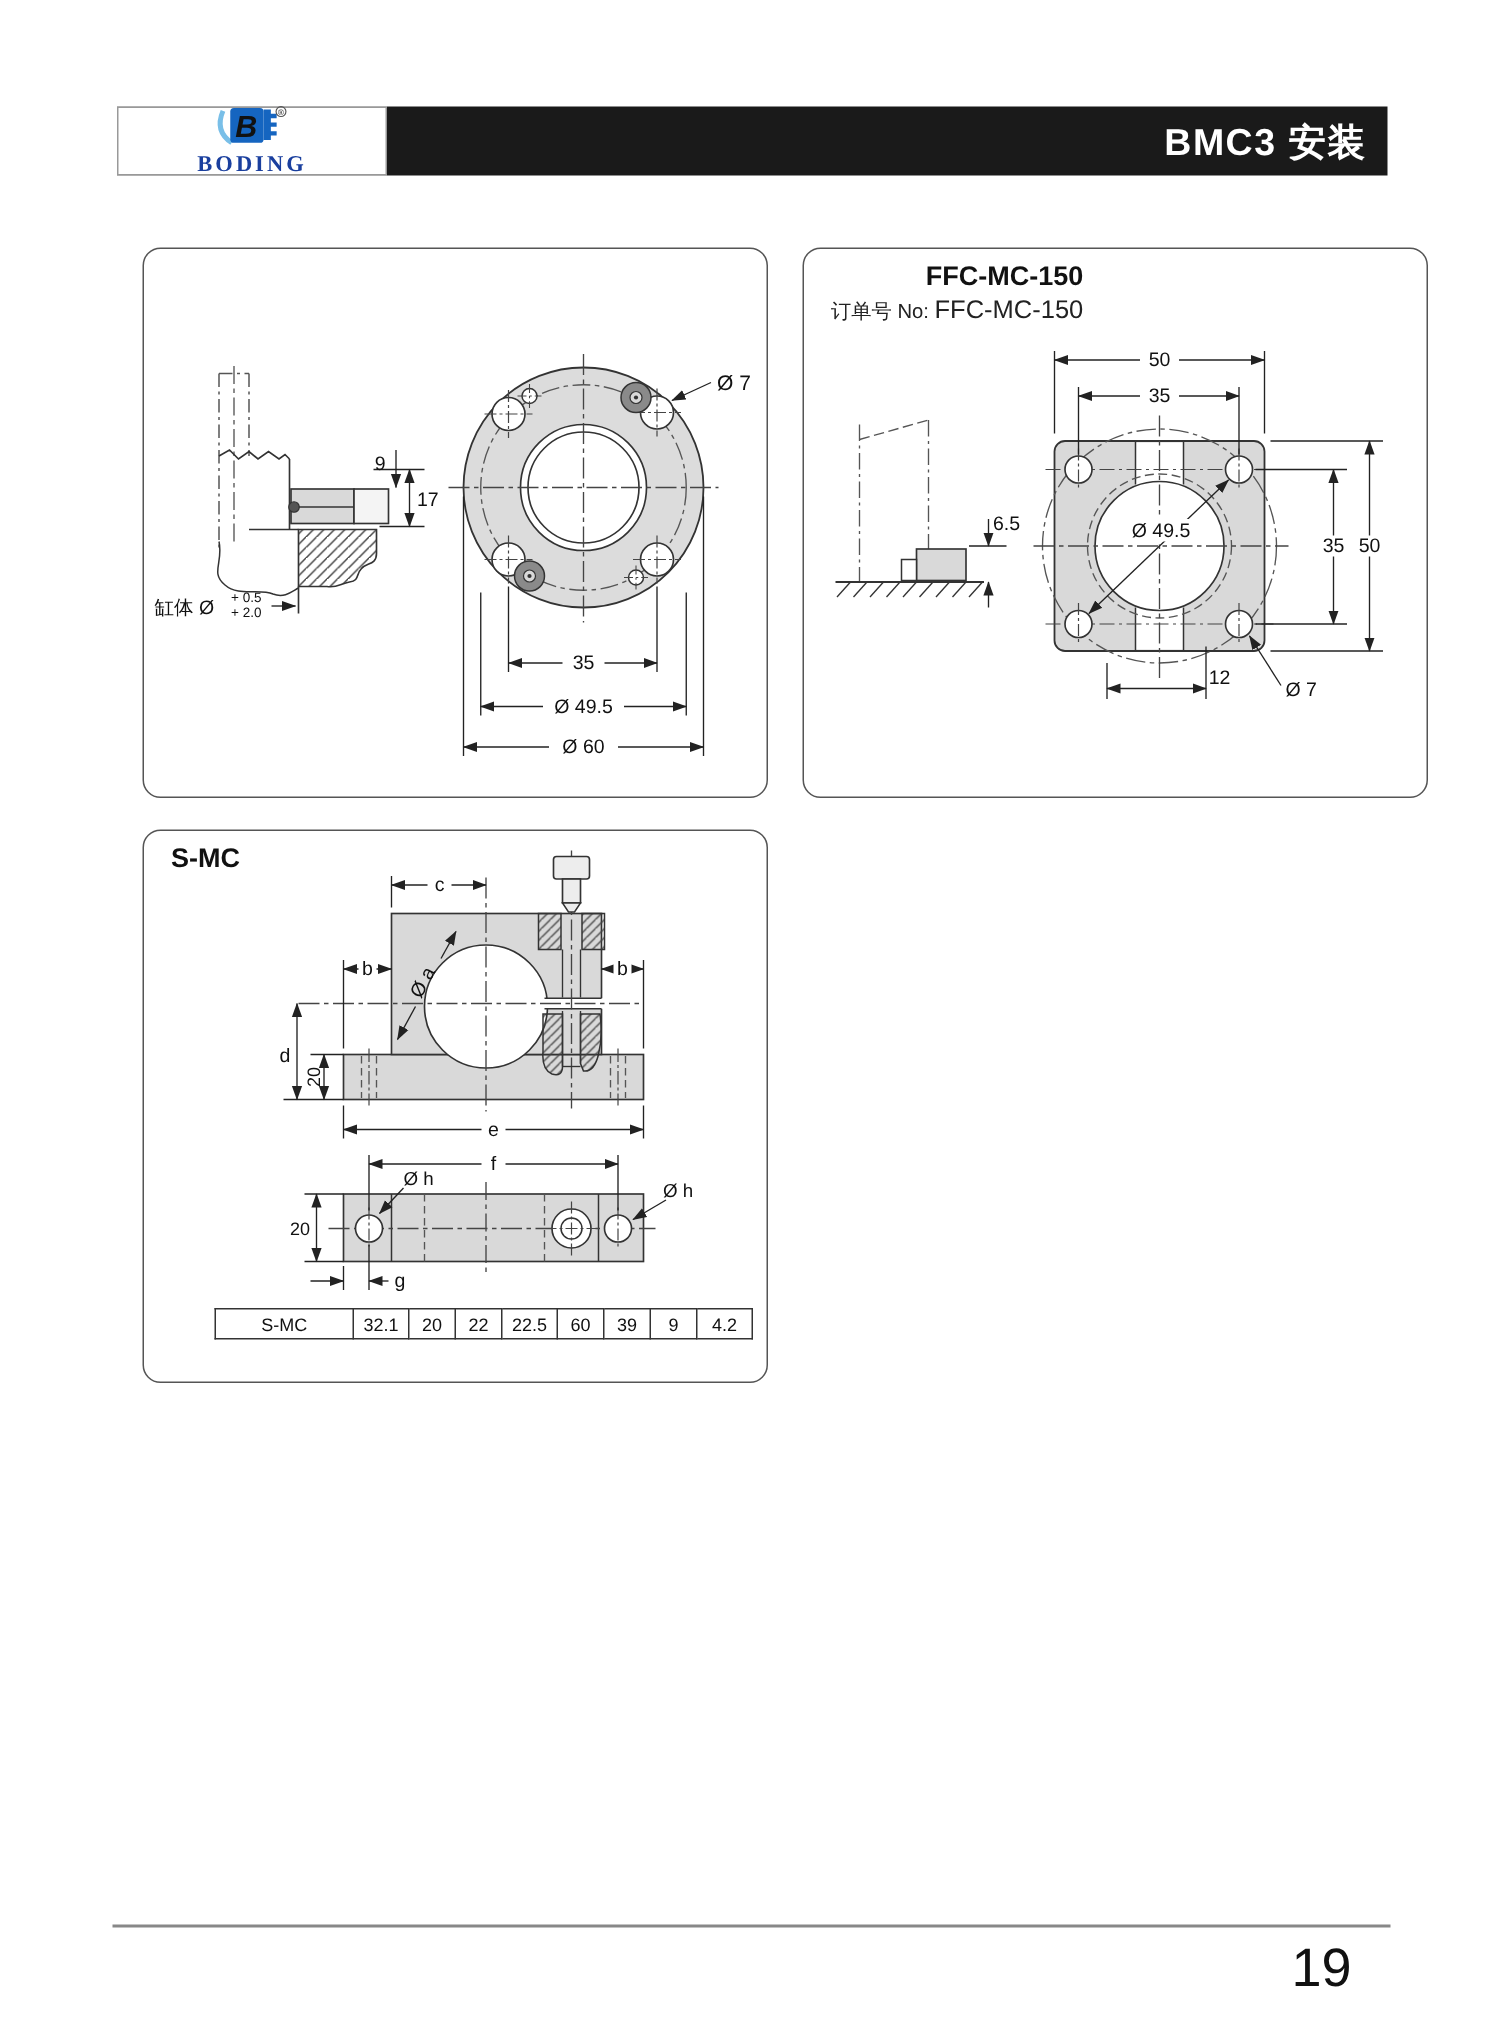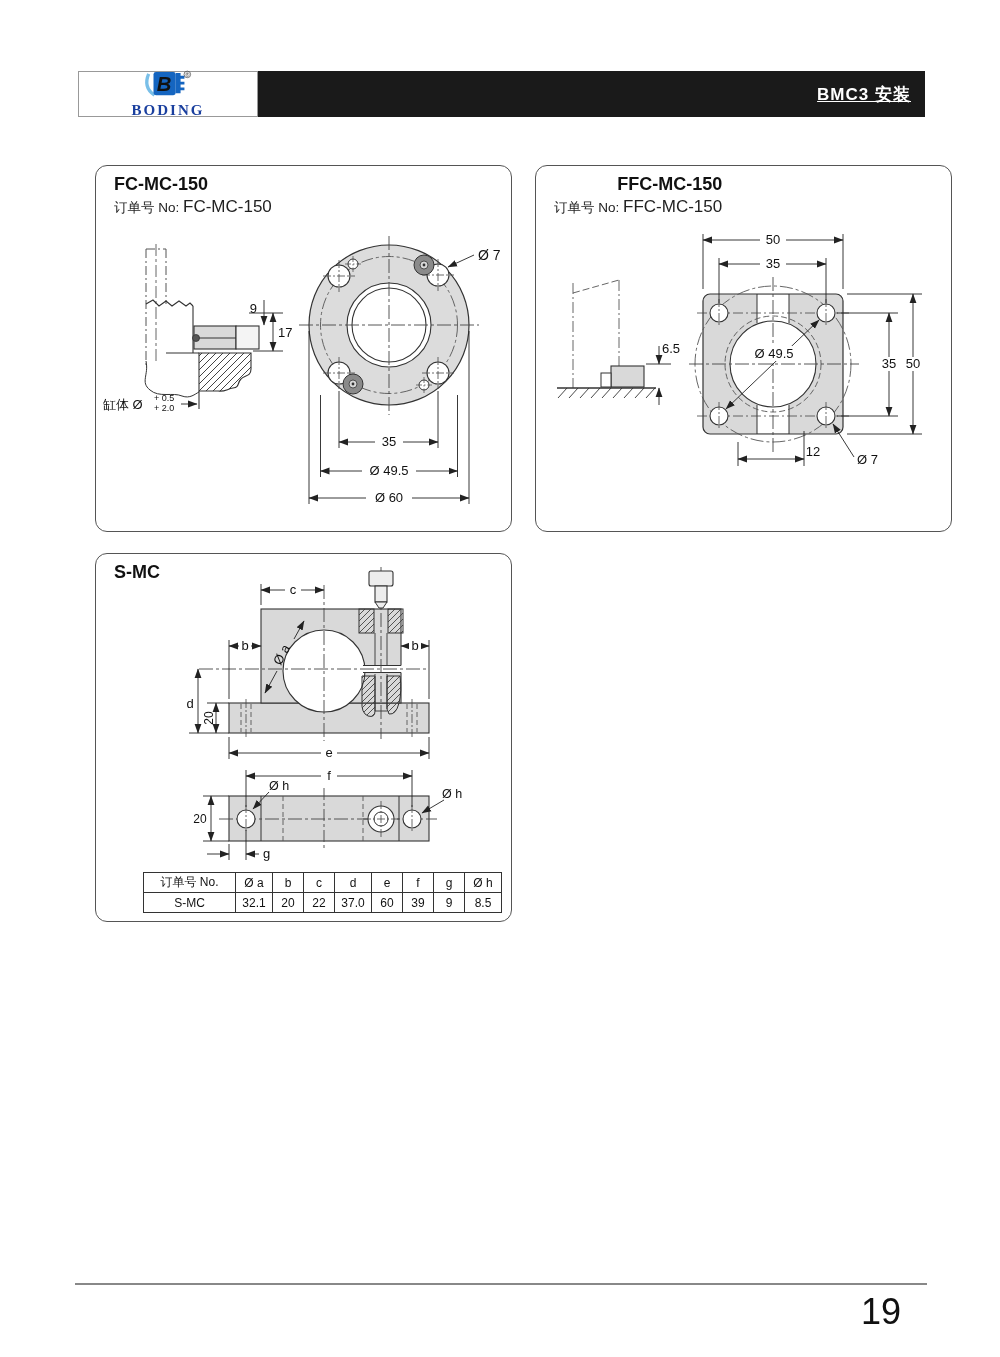--- a/index.html
+++ b/index.html
@@ -14,21 +14,21 @@
     background:#1a1a1a;display:flex;align-items:center;justify-content:flex-end;
   }
   .logo-box{
     position:absolute;left:0;top:0;width:178px;height:44px;background:#fff;
     border:1px solid #999;display:flex;align-items:center;justify-content:center;
   }
   .logo-inner{display:flex;flex-direction:column;align-items:center;line-height:1;}
   .brand-text{font-family:"Liberation Serif","DejaVu Serif",serif;font-weight:bold;
     color:#1a3f9e;font-size:15px;letter-spacing:2px;margin-top:1px;}
   .header-title{
-    color:#fff;font-size:17px;font-weight:bold;padding-right:14px;letter-spacing:1px;text-decoration:underline;
+    color:#fff;font-size:25px;font-weight:bold;padding-right:14px;letter-spacing:1px;
   }
   
   .panel{position:absolute;border:1.6px solid #555;border-radius:12px;background:#fff;}
   .panel-fc{left:95px;top:165px;width:415px;height:365px;}
   .panel-ffc{left:535px;top:165px;width:415px;height:365px;text-align:right;}
   .panel-smc{left:95px;top:553px;width:415px;height:367px;}
   .panel-head{position:absolute;left:18px;top:8px;z-index:2;}
   .panel-title{font-size:18px;font-weight:bold;color:#111;line-height:1.15;}
   .order-line{font-size:13.5px;color:#222;margin-top:2px;}
   .order-value{font-size:17px;color:#222;}
@@ -57,25 +57,20 @@
         <circle cx="50" cy="4.5" r="3.4" fill="none" stroke="#555" stroke-width="0.8"></circle>
         <text x="50" y="6.8" font-size="5.5" text-anchor="middle" fill="#555">®</text>
       </svg>
       <div class="brand-text">BODING</div>
     </div>
   </div>
   <div class="header-title">BMC3 安装</div>
 </div>
 
 <div class="panel panel-fc">
-  <div class="panel-head">
-    <div class="panel-title">FC-MC-150</div>
-    <div class="order-line"><span>订单号 No:</span>
-      <span class="order-value">FC-MC-150</span></div>
-  </div>
   <svg class="drawing" width="415" height="362" viewBox="0 0 415 362">
     <defs>
       <marker id="fcA" markerWidth="11" markerHeight="9" refX="9" refY="4" orient="auto-start-reverse" markerUnits="userSpaceOnUse">
         <path d="M0,0.6 L9.5,4 L0,7.4 Z" fill="#222"></path>
       </marker>
       <pattern id="fcH" width="7" height="7" patternUnits="userSpaceOnUse">
         <path d="M-1,8 L8,-1 M3,11 L11,3" stroke="#444" stroke-width="1"></path>
       </pattern>
     </defs>
     <g transform="translate(-95,-165)" stroke-linecap="butt">
@@ -425,40 +420,29 @@
         <col style="width:37px">
         <col style="width:31px">
         <col style="width:31px">
       <col style="width:37px">
         <col style="width:31px">
         <col style="width:31px">
         <col style="width:31px">
         <col style="width:37px">
     </colgroup>
     <tbody>
-        <tr>
-      <td>订单号 No.</td>
-      <td>Ø a</td>
-      <td>b</td>
-      <td>c</td>
-      <td>d</td>
-      <td>e</td>
-      <td>f</td>
-      <td>g</td>
-      <td>Ø h</td>
-    </tr>
     <tr>
       <td>S-MC</td>
       <td>32.1</td>
       <td>20</td>
       <td>22</td>
-      <td>37.0</td>
+      <td>22.5</td>
       <td>60</td>
       <td>39</td>
       <td>9</td>
-      <td>8.5</td>
+      <td>4.2</td>
     </tr>
   </tbody>
     </table>
 </div>
 
 <div class="footer-rule"></div>
 <div class="page-number">19</div>
 
 </body></html>

